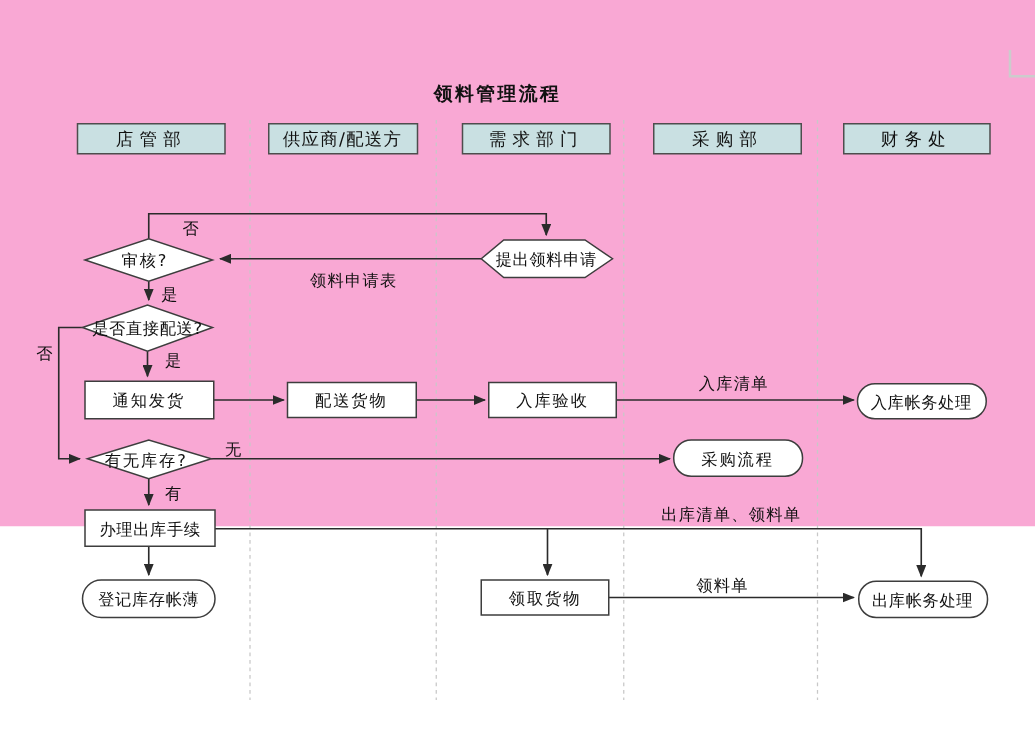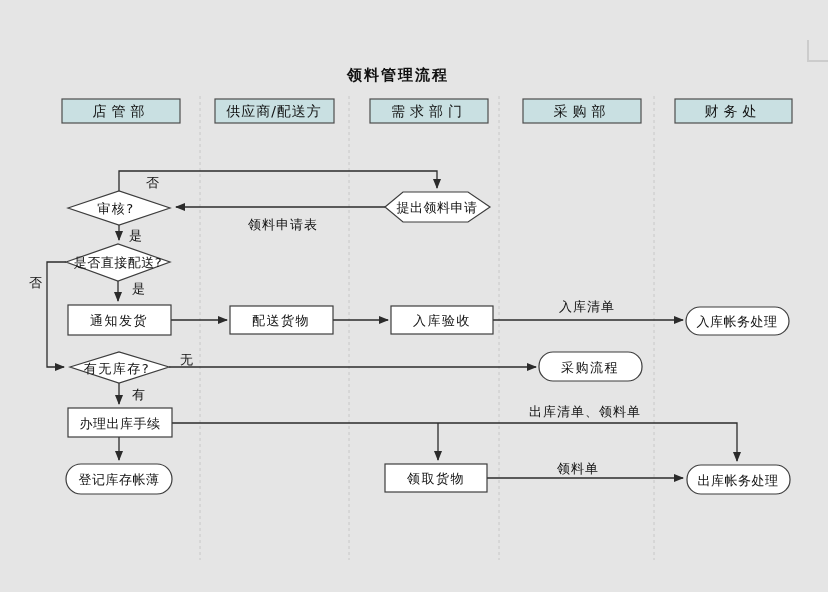--- a/index.html
+++ b/index.html
@@ -7,22 +7,22 @@
     padding: 0;
     background: #ffffff;
     width: 828px;
     height: 592px;
     overflow: hidden;
     font-family: "DejaVu Sans", sans-serif;
   }
   .canvas-wrap {
     position: relative;
     width: 828px;
-    height: 592px;
-    background: #e5e5e5;
+    height: 421px;
+    background: #f9a8d4;
   }
   svg { display: block; }
   .lane-rect {
     fill: #c9e0e2;
     stroke: #4d4d4d;
     stroke-width: 1.2;
   }
   .shape {
     fill: #ffffff;
     stroke: #3d3d3d;

